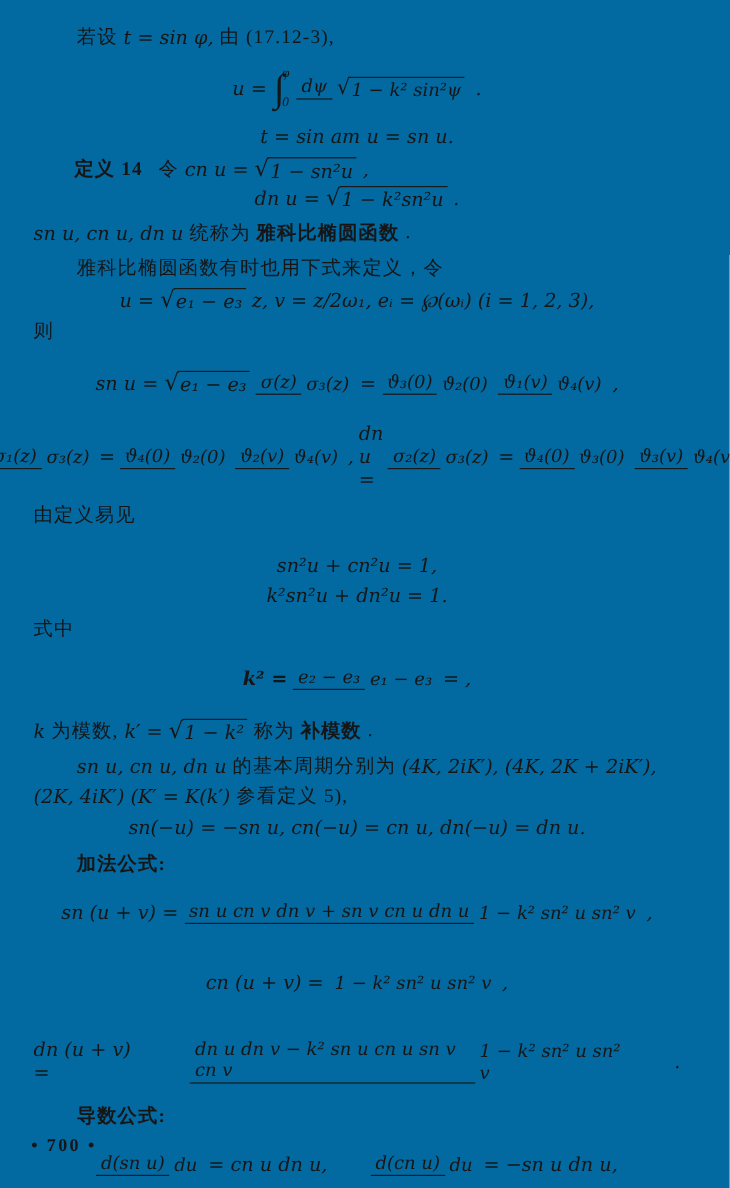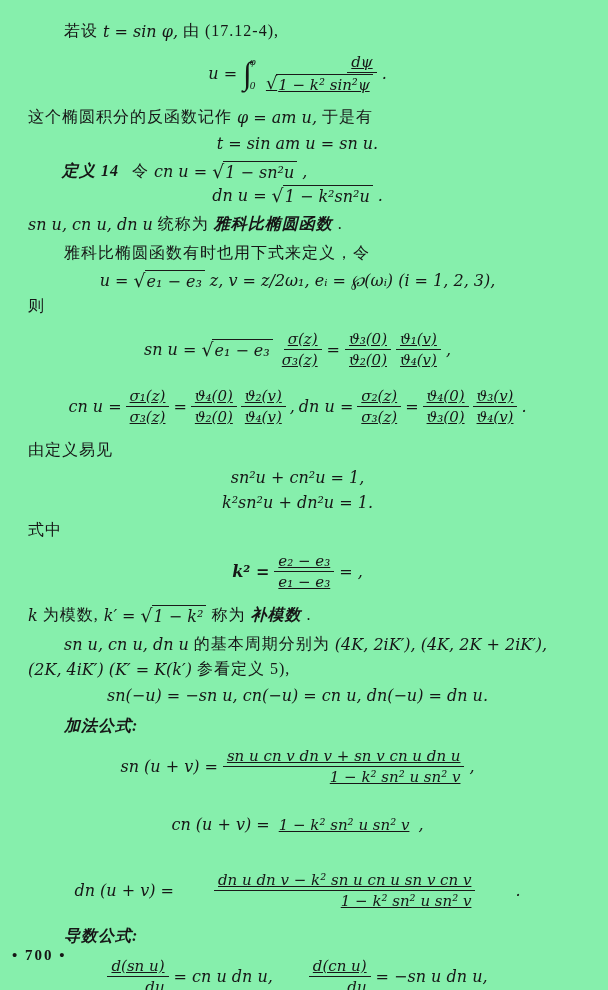--- a/index.html
+++ b/index.html
@@ -1,57 +1,57 @@
 <!DOCTYPE html>
 <html><head>
 <meta charset="utf-8">
 <style>
   html,body{margin:0;padding:0;background:#d8d5cf;}
   .page{
     position:relative;
     width:608px;height:990px;
     margin:0 auto;
-    background:#86efac;
+    background:#0369a1;
     color:#161616;
     font-family:"Liberation Serif","DejaVu Serif",serif;
     font-size:16px;
     box-sizing:border-box;
     padding:16px 41px 0 28px;
     overflow:hidden;
   }
   .row{display:flex;align-items:center;gap:5px;flex-wrap:nowrap;margin-top:4px;min-height:22px;}
   .center{justify-content:center;}
   .ind{padding-left:36px;}
   .ind-lg{padding-left:34px;}
   .cn{letter-spacing:1px;}
   .math{font-style:italic;font-family:"DejaVu Serif",serif;}
-  .b{font-weight:bold;font-style:italic;}
+  .b{font-weight:bold;}
   .grp{display:inline-flex;align-items:center;}
-  .frac{display:inline-flex;flex-direction:column;align-items:flex-end;line-height:1.2;font-size:15px;text-decoration:underline;}
+  .frac{display:inline-flex;align-items:center;line-height:1.2;font-size:15px;}
   .frac .num{border-bottom:1.4px solid #1a1a1a;padding:0 4px 1px 4px;display:inline-flex;align-items:center;}
   .frac .den{padding:1px 4px 0 4px;display:inline-flex;align-items:center;}
   .sqrt{font-style:normal;font-size:1.18em;line-height:1;margin-right:-1px;}
   .rad{border-top:1.4px solid #1a1a1a;padding:1px 3px 0 2px;}
   .int{display:inline-flex;align-items:center;margin:0 1px;}
   .int-glyph{font-size:32px;line-height:1;font-style:normal;}
   .int-lims{display:inline-flex;flex-direction:column;justify-content:space-between;height:36px;font-size:11px;font-style:italic;margin-left:-2px;}
   .int-lims .hi{align-self:flex-start;}
   .int-lims .lo{align-self:flex-start;margin-top:auto;}
   .gap-wide{width:26px;display:inline-block;}
-  .footer{position:absolute;left:12px;bottom:26px;font-weight:bold;letter-spacing:2px;font-size:15px;}
+  .footer{position:absolute;left:26px;bottom:26px;font-weight:bold;letter-spacing:2px;font-size:15px;}
 </style>
 </head>
 <body>
 
 <div class="page">
 
   <div class="row ind">
     <span class="cn">若设</span>
     <span class="math">t = sin φ,</span>
-    <span class="cn">由 (17.12-4),</span>
+    <span class="cn">由 (17.12-3),</span>
   </div>
 
   <div class="row center" style="margin-top:6px;min-height:50px;">
     <span class="math">u =</span>
     <span class="int">
       <span class="int-glyph">∫</span>
       <span class="int-lims">
         <span class="hi">φ</span>
         <span class="lo">0</span>
       </span>
@@ -59,25 +59,20 @@
     <span class="frac math">
       <span class="num">dψ</span>
       <span class="den">
         <span class="sqrt">√</span>
           <span class="rad">1 − k² sin²ψ</span>
       </span>
     </span>
     <span class="math">.</span>
   </div>
 
-  <div class="row" style="margin-top:8px;">
-    <span class="cn">这个椭圆积分的反函数记作</span>
-    <span class="math">φ = am u,</span>
-    <span class="cn">于是有</span>
-  </div>
 
   <div class="row center">
     <span class="math">t = sin am u = sn u.</span>
   </div>
 
   <div class="row ind-lg" style="margin-top:6px;">
     <span class="cn b">定义 14</span>
     <span class="cn" style="margin-left:8px;">令</span>
     <span class="math">cn u =</span>
     <span class="grp math">
@@ -172,21 +167,21 @@
       <span class="num">ϑ₃(v)</span>
       <span class="den">ϑ₄(v)</span>
     </span>
     <span class="math">.</span>
   </div>
 
   <div class="row" style="margin-top:9px;">
     <span class="cn">由定义易见</span>
   </div>
 
-  <div class="row center" style="margin-top:5px;">
+  <div class="row center" style="margin-top:20px;">
     <span class="math">sn²u + cn²u = 1,</span>
   </div>
   <div class="row center" style="margin-top:3px;">
     <span class="math">k²sn²u + dn²u = 1.</span>
   </div>
 
   <div class="row" style="margin-top:6px;">
     <span class="cn">式中</span>
   </div>
 

